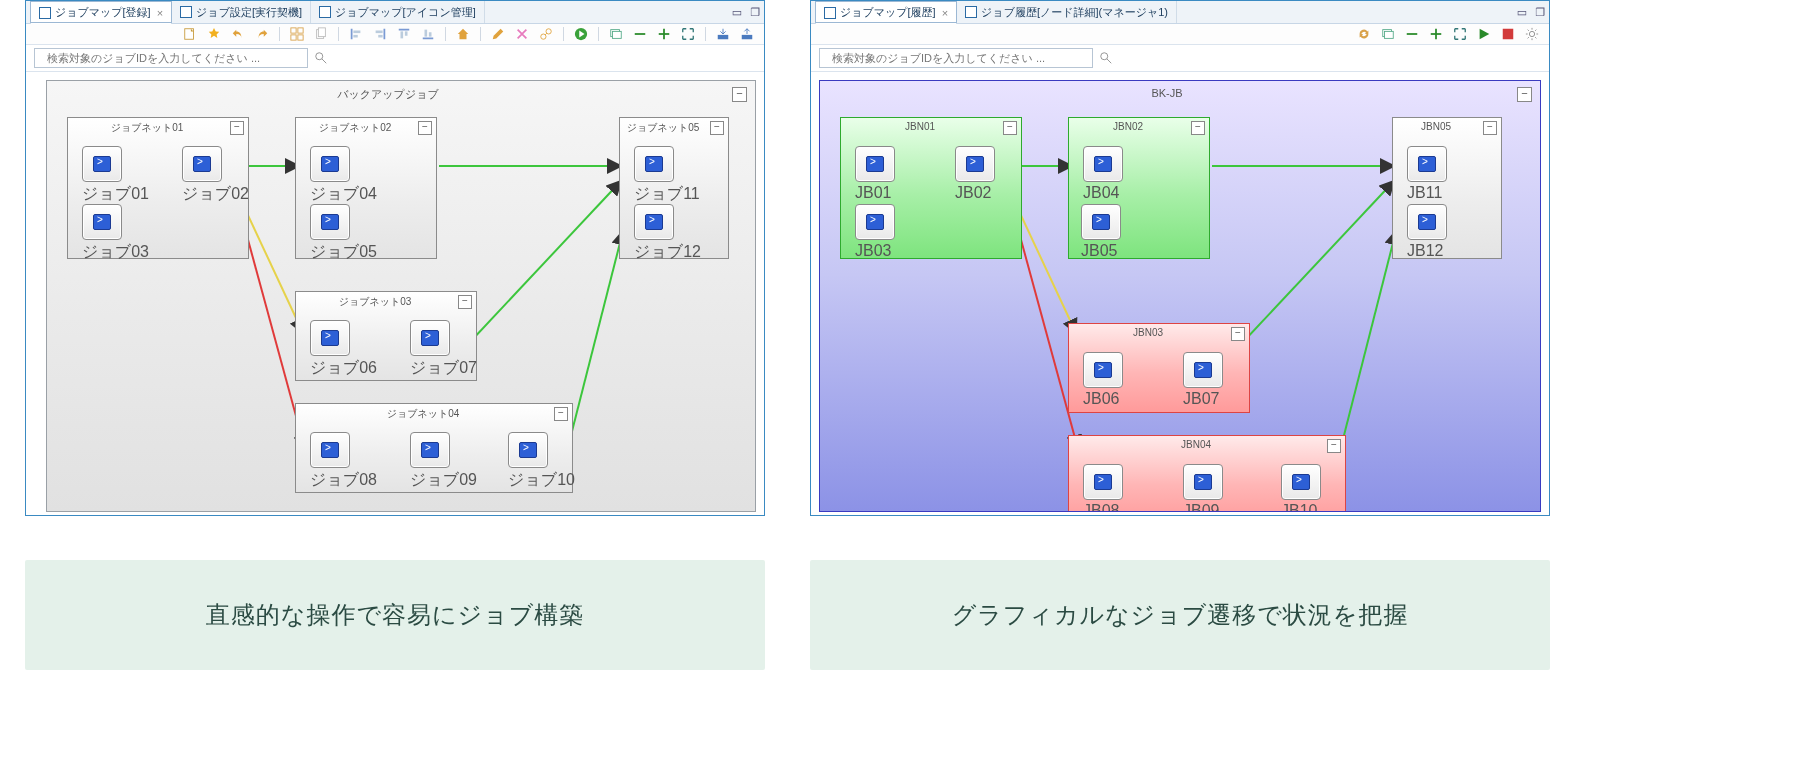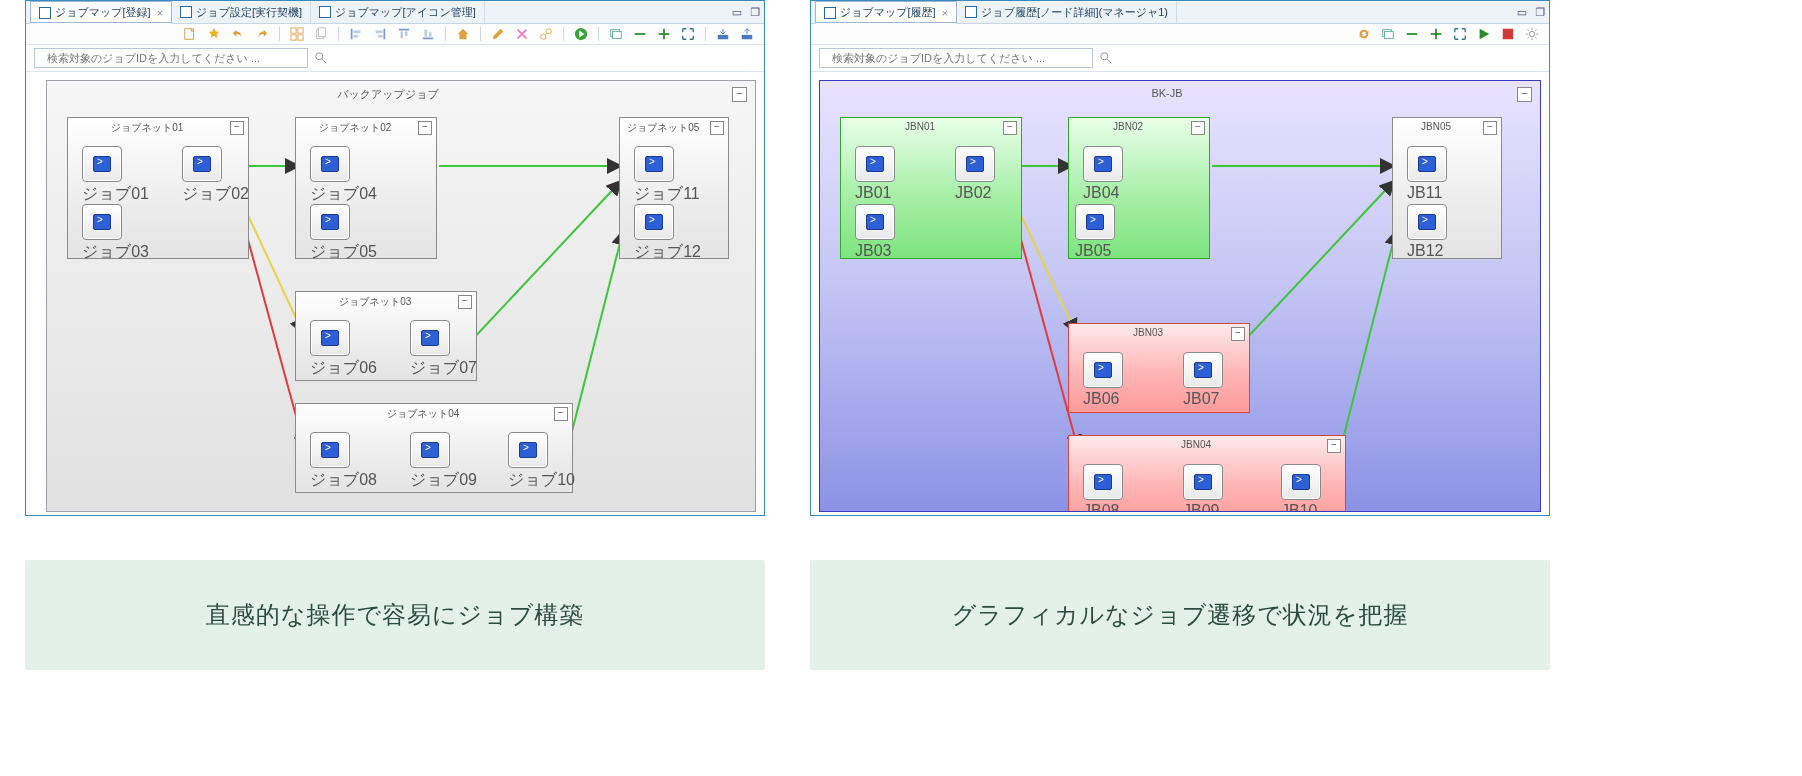--- a/index.html
+++ b/index.html
@@ -406,21 +406,21 @@
         </div>
         <div class="group g-green" style="left:248px;top:36px;width:140px;height:140px">
           <div class="gtitle">JBN02</div>
           <div class="gcol">−</div>
           <div class="job" style="left:14px;top:28px">
               <div class="jbtn">
                 <span class="dot"></span>
               </div>
               <div class="jlabel">JB04</div>
             </div>
-          <div class="job" style="left:6px;top:86px">
+          <div class="job" style="left:12px;top:86px">
               <div class="jbtn">
                 <span class="dot"></span>
               </div>
               <div class="jlabel">JB05</div>
             </div>
         </div>
         <div class="group g-red" style="left:248px;top:210px;width:180px;height:88px">
           <div class="gtitle">JBN03</div>
           <div class="gcol">−</div>
           <div class="job" style="left:14px;top:28px">

